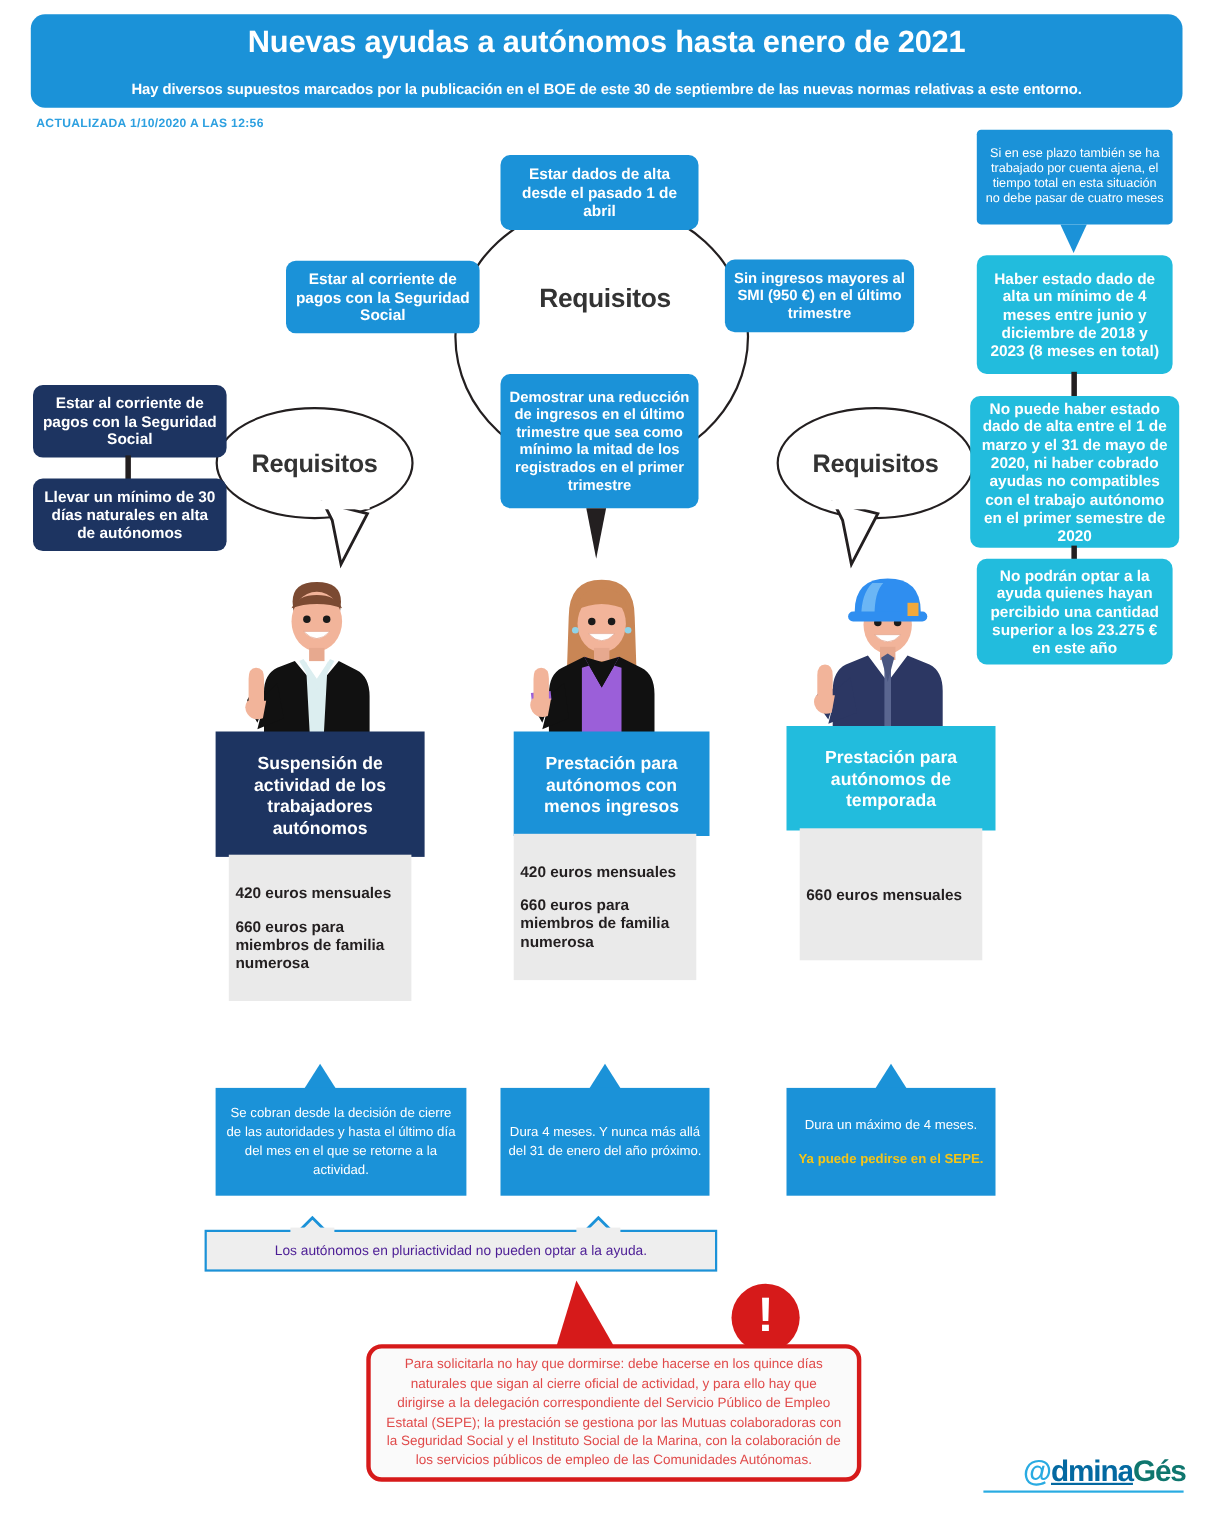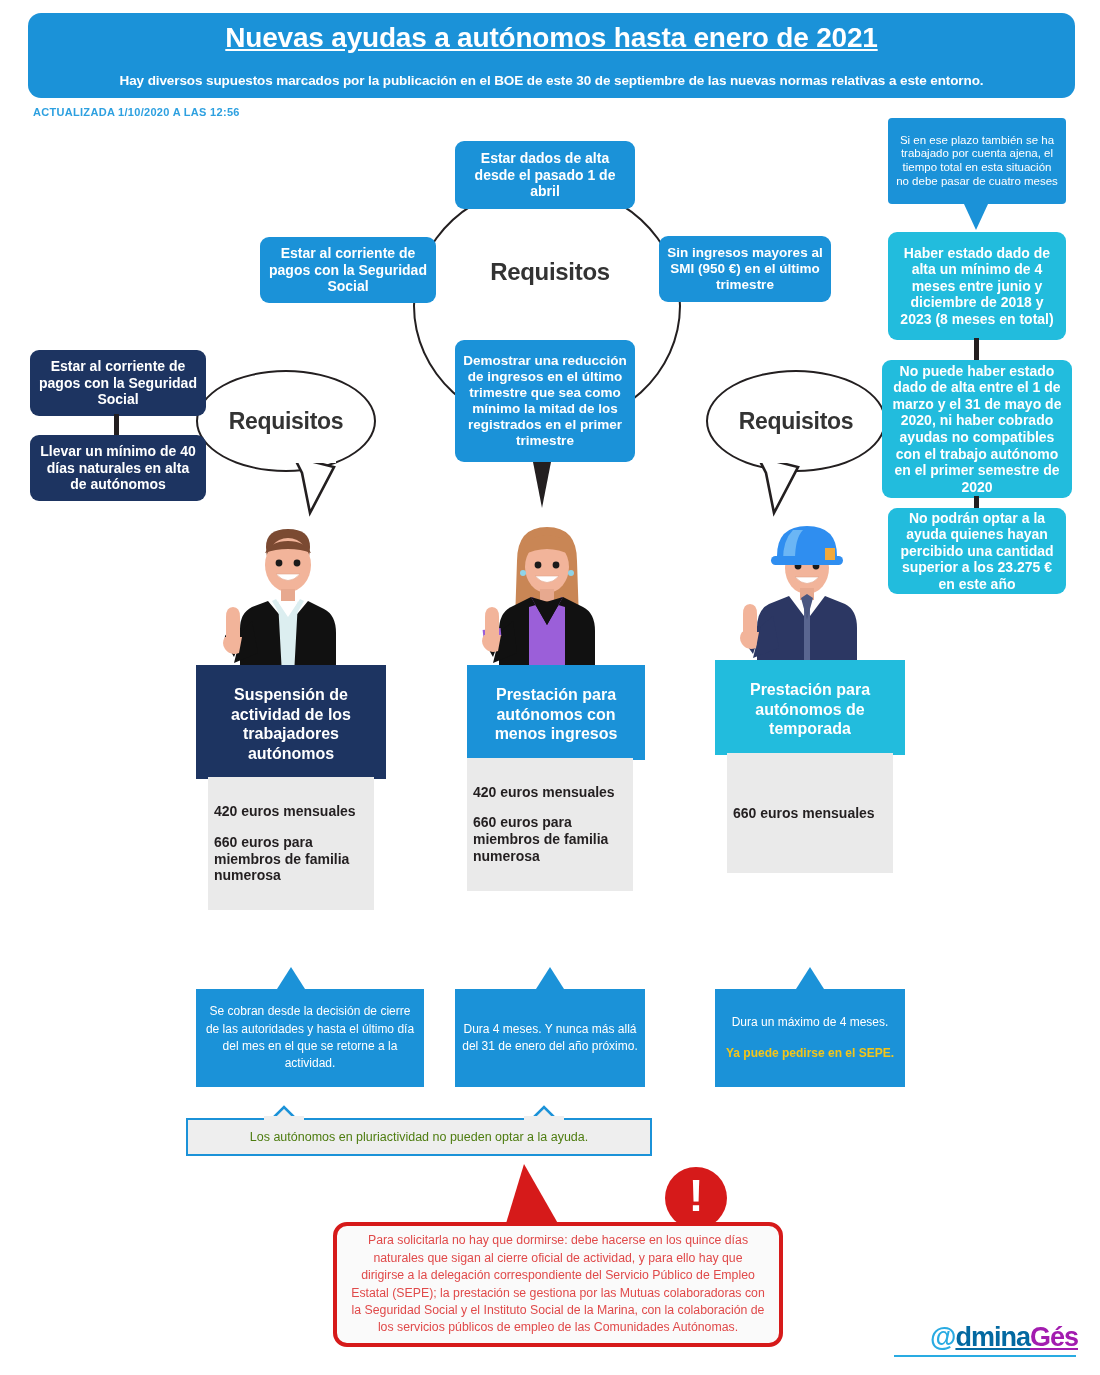--- a/index.html
+++ b/index.html
@@ -15,21 +15,21 @@
   .header-banner {
     position: absolute; left: 28px; top: 13px;
     width: 1047px; height: 85px;
     background: #1b92d8;
     border-radius: 13px;
     display: flex; flex-direction: column;
     align-items: center; justify-content: center;
   }
   .header-title {
     color: #ffffff; font-size: 28px; font-weight: bold;
-    letter-spacing: -0.2px; text-align: center; line-height: 1.1; text-decoration: underline;
+    letter-spacing: -0.2px; text-align: center; line-height: 1.1;
   }
   .header-sub {
     color: #ffffff; font-size: 13.5px; font-weight: bold;
     text-align: center; margin-top: 20px; letter-spacing: -0.1px;
   }
   .updated {
     position: absolute; left: 33px; top: 106px;
     color: #2da0e0; font-size: 11px; font-weight: bold;
     letter-spacing: 0.3px;
   }
@@ -120,21 +120,21 @@
     display: flex; flex-direction: column;
     align-items: center; justify-content: center;
     padding: 8px 6px;
   }
   .note .highlight { color: #f5c518; font-weight: bold; margin-top: 14px; }
 
   .pluri-box {
     position: absolute;
     background: #eeeeee;
     border: 2px solid #1b92d8;
-    color: #4d7c0f;
+    color: #4c1d95;
     font-size: 12.5px;
     display: flex; align-items: center; justify-content: center;
     text-align: center;
   }
 
   
   .warn-box {
     position: absolute;
     background: #fafafa;
     border: 4px solid #d61a1a;
@@ -159,21 +159,21 @@
   }
 
   
   .logo {
     position: absolute; right: 22px; bottom: 22px;
     font-size: 27px; font-weight: bold; letter-spacing: -1px;
     white-space: nowrap;
   }
   .logo .lt-a { color: #29abe2; }
   .logo .lt-d { color: #0369a1; text-decoration: underline; }
-  .logo .lt-g { color: #a21caf; text-decoration: underline; }
+  .logo .lt-g { color: #0f766e; }
   .logo-underline {
     position: absolute; right: 24px; bottom: 18px;
     width: 182px; height: 2px; background: #29abe2;
   }
 
   
   .person { position: absolute; width: 190px; height: 160px; }
 </style>
 </head>
 <body>
@@ -202,40 +202,40 @@
   <div class="bubble-oval" style="left:196px; top:370px; width:180px; height:102px;">
     <span>Requisitos</span>
   </div>
   <svg class="bubble-tail" style="left:288px; top:455px; width:56px; height:62px;" viewBox="0 0 56 62">
     <path d="M6,2 L46,12 L22,58 L14,18 Z" fill="#ffffff" stroke="#231f20" stroke-width="2.6"></path>
     <rect x="2" y="0" width="46" height="8" fill="#ffffff"></rect>
   </svg>
 
   <div class="rbox navy" style="left:30px; top:350px; width:176px; height:66px; font-size:14px;">Estar al corriente de pagos con la Seguridad Social</div>
   <div class="vline" style="left:114px; top:414px; height:22px;"></div>
-  <div class="rbox navy" style="left:30px; top:435px; width:176px; height:66px; font-size:14px;">Llevar un mínimo de 40 días naturales en alta de autónomos</div>
+  <div class="rbox navy" style="left:30px; top:435px; width:176px; height:66px; font-size:14px;">Llevar un mínimo de 30 días naturales en alta de autónomos</div>
 
   <div class="bubble-oval" style="left:706px; top:370px; width:180px; height:102px;">
     <span>Requisitos</span>
   </div>
   <svg class="bubble-tail" style="left:752px; top:455px; width:56px; height:62px;" viewBox="0 0 56 62">
     <path d="M6,2 L46,12 L22,58 L14,18 Z" fill="#ffffff" stroke="#231f20" stroke-width="2.6"></path>
     <rect x="2" y="0" width="46" height="8" fill="#ffffff"></rect>
   </svg>
 
   <div class="rbox blue" style="left:888px; top:118px; width:178px; height:86px; font-size:11.5px; font-weight:normal; border-radius:4px;">Si en ese plazo también se ha trabajado por cuenta ajena, el tiempo total en esta situación no debe pasar de cuatro meses</div>
   <div class="arrow-down" style="left:964px; top:204px; border-top:26px solid #1b92d8; border-left-width:12px; border-right-width:12px;"></div>
 
   <div class="rbox cyan" style="left:888px; top:232px; width:178px; height:108px; font-size:14px;">Haber estado dado de alta un mínimo de 4 meses entre junio y diciembre de 2018 y 2023 (8 meses en total)</div>
   <div class="vline" style="left:974px; top:338px; height:24px;"></div>
 
   <div class="rbox cyan" style="left:882px; top:360px; width:190px; height:138px; font-size:14px;">No puede haber estado dado de alta entre el 1 de marzo y el 31 de mayo de 2020, ni haber cobrado ayudas no compatibles con el trabajo autónomo en el primer semestre de 2020</div>
   <div class="vline" style="left:974px; top:496px; height:14px;"></div>
 
-  <div class="rbox cyan" style="left:888px; top:508px; width:178px; height:86px; font-size:14px;">No podrán optar a la ayuda quienes hayan percibido una cantidad superior a los 23.275 € en este año</div>
+  <div class="rbox cyan" style="left:888px; top:508px; width:178px; height:96px; font-size:14px;">No podrán optar a la ayuda quienes hayan percibido una cantidad superior a los 23.275 € en este año</div>
 
   <svg class="person" style="left:196px; top:525px;" viewBox="0 0 190 160">
     <path d="M70 22 q0-18 22-18 q22 0 22 18 q0 6 -2 14 l-40 0 q-2-8 -2-14z" fill="#7b4a32"></path>
     <ellipse cx="92" cy="40" rx="23" ry="27" fill="#f2b49a"></ellipse>
     <path d="M69 28 q6-12 23-12 q17 0 23 12 q-10-4 -23-4 q-13 0 -23 4z" fill="#7b4a32"></path>
     <circle cx="83" cy="38" r="3.4" fill="#1a1a1a"></circle>
     <circle cx="101" cy="38" r="3.4" fill="#1a1a1a"></circle>
     <path d="M81 50 q11 10 22 0 q-11 5 -22 0z" fill="#ffffff"></path>
     <path d="M80 49 q12 13 24 0 z" fill="#ffffff" stroke="#e0a48c" stroke-width="0.6"></path>
     <rect x="85" y="64" width="14" height="12" fill="#e7a98f"></rect>

